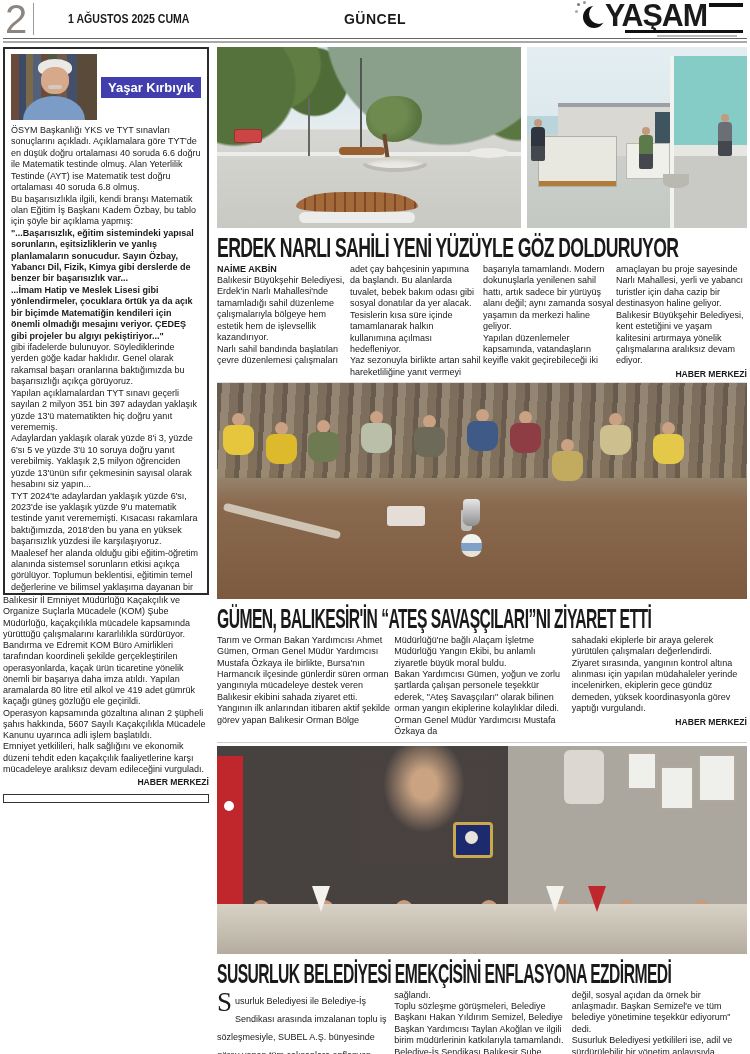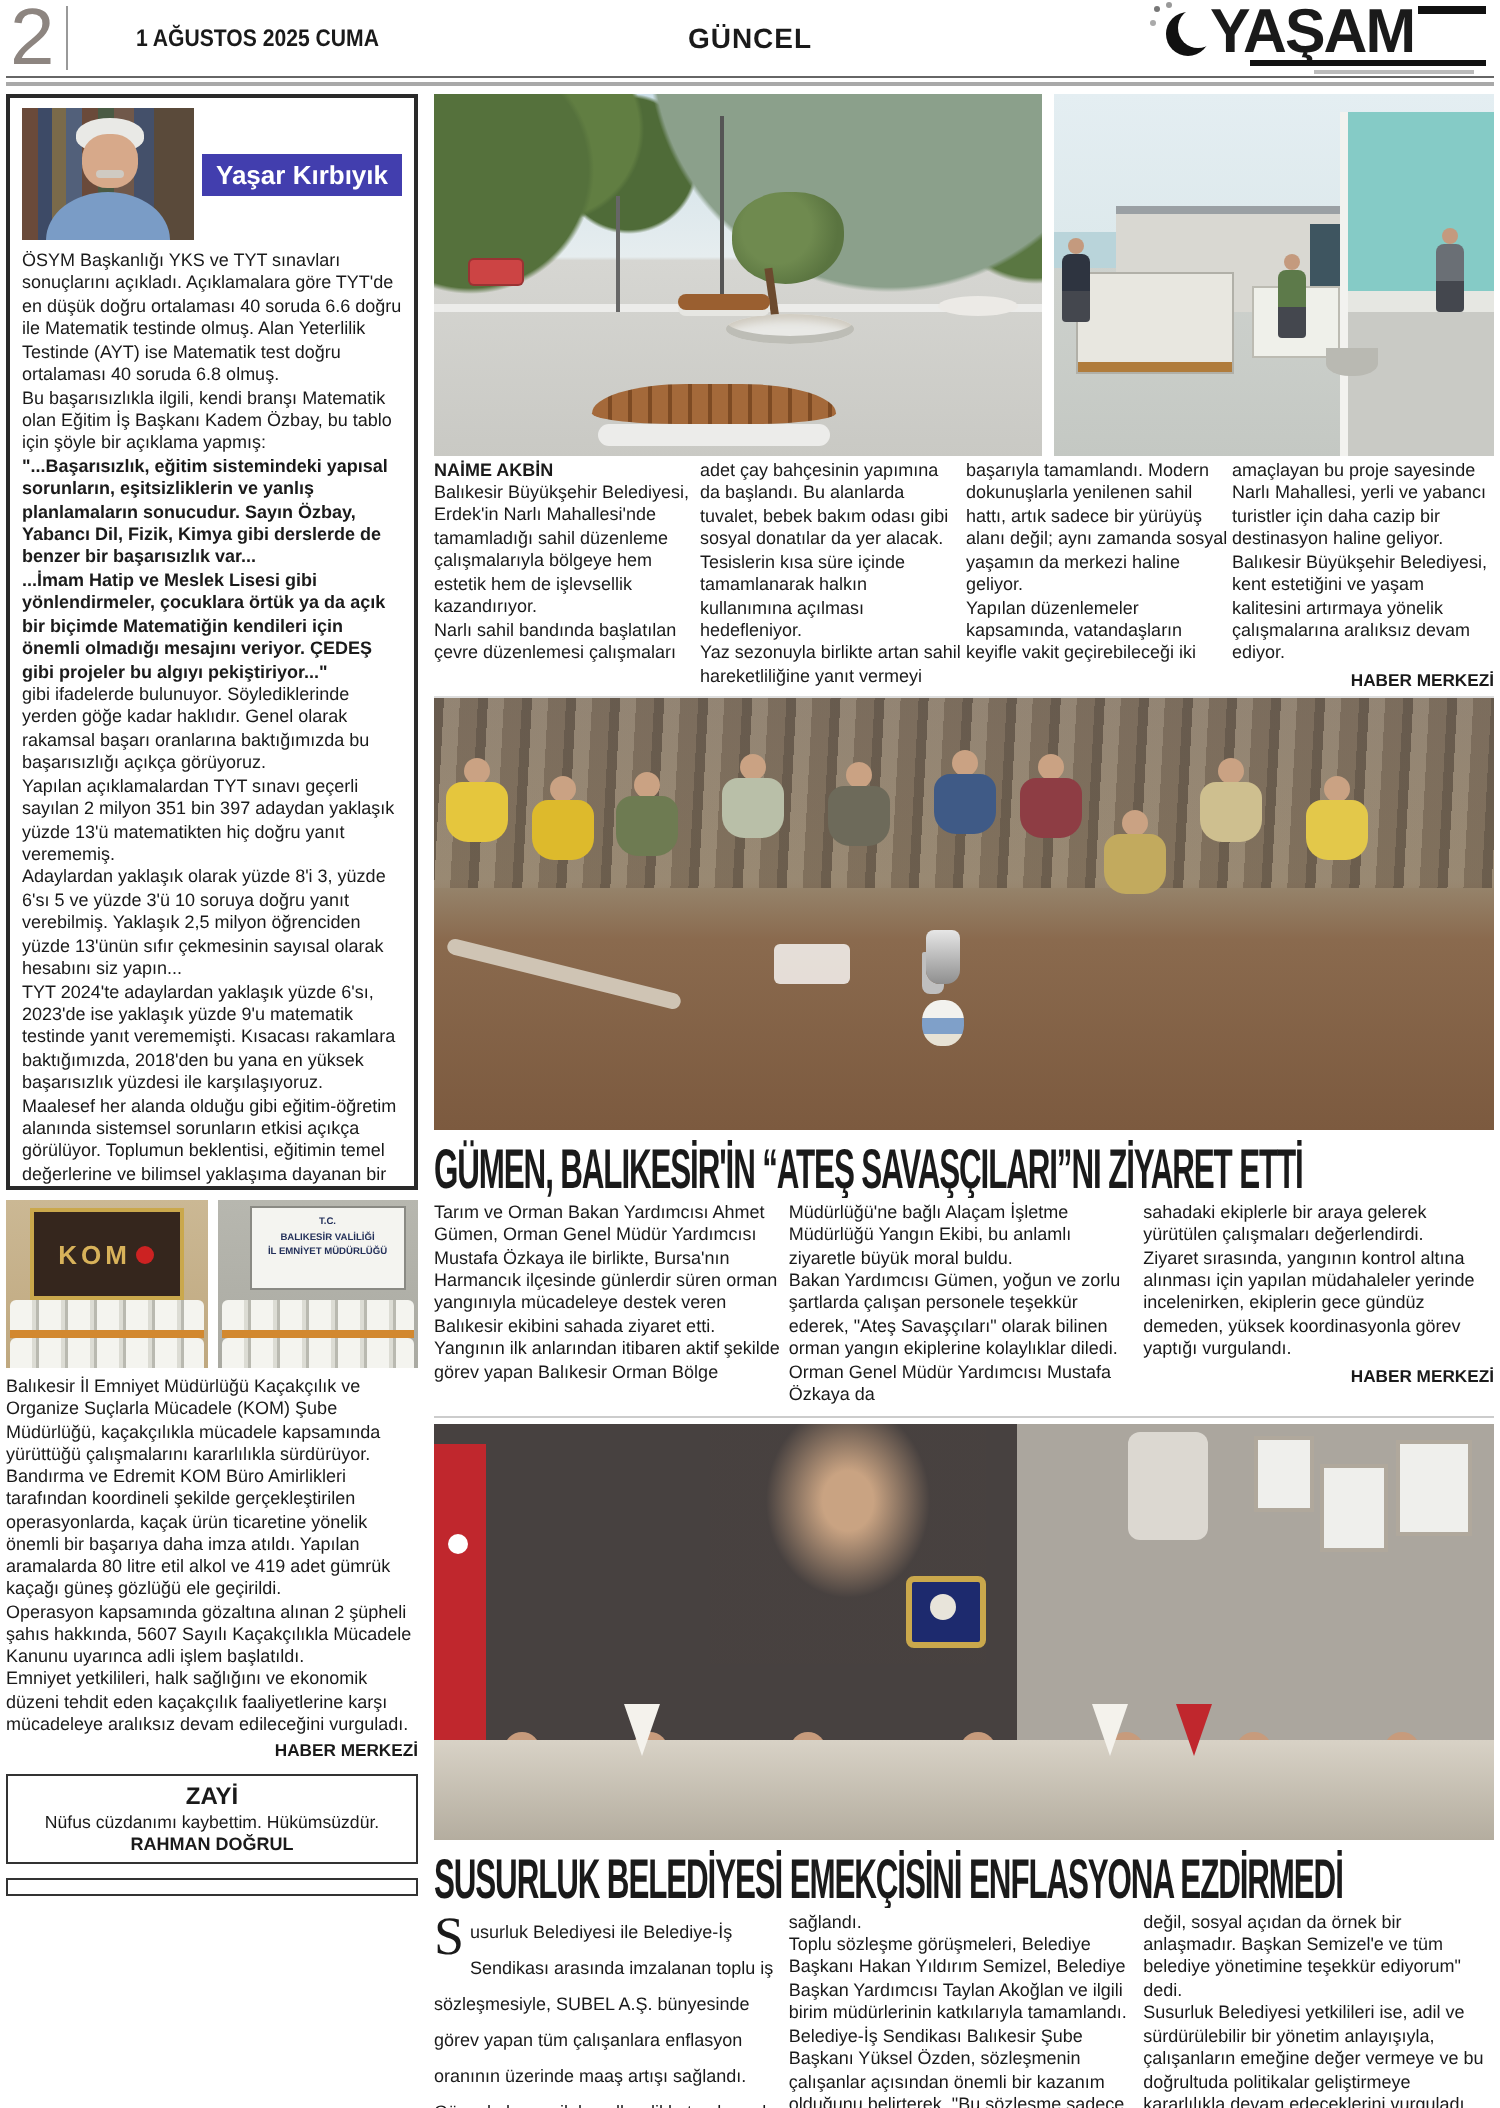--- a/index.html
+++ b/index.html
@@ -192,55 +192,27 @@
         <p class="kt bold">"...Başarısızlık, eğitim sistemindeki yapısal sorunların, eşitsizliklerin ve yanlış planlamaların sonucudur. Sayın Özbay, Yabancı Dil, Fizik, Kimya gibi derslerde de benzer bir başarısızlık var...
 ...İmam Hatip ve Meslek Lisesi gibi yönlendirmeler, çocuklara örtük ya da açık bir biçimde Matematiğin kendileri için önemli olmadığı mesajını veriyor. ÇEDEŞ gibi projeler bu algıyı pekiştiriyor..."</p>
         <p class="kt">gibi ifadelerde bulunuyor. Söylediklerinde yerden göğe kadar haklıdır. Genel olarak rakamsal başarı oranlarına baktığımızda bu başarısızlığı açıkça görüyoruz.
 Yapılan açıklamalardan TYT sınavı geçerli sayılan 2 milyon 351 bin 397 adaydan yaklaşık yüzde 13'ü matematikten hiç doğru yanıt verememiş.
 Adaylardan yaklaşık olarak yüzde 8'i 3, yüzde 6'sı 5 ve yüzde 3'ü 10 soruya doğru yanıt verebilmiş. Yaklaşık 2,5 milyon öğrenciden yüzde 13'ünün sıfır çekmesinin sayısal olarak hesabını siz yapın...
 TYT 2024'te adaylardan yaklaşık yüzde 6'sı, 2023'de ise yaklaşık yüzde 9'u matematik testinde yanıt verememişti. Kısacası rakamlara baktığımızda, 2018'den bu yana en yüksek başarısızlık yüzdesi ile karşılaşıyoruz.
 Maalesef her alanda olduğu gibi eğitim-öğretim alanında sistemsel sorunların etkisi açıkça görülüyor. Toplumun beklentisi, eğitimin temel değerlerine ve bilimsel yaklaşıma dayanan bir sistemin yeniden tesis edilmesidir.
 Eğitimde karşı karşıya olduğumuz zorluklar, herkesin ortak paydasıdır ve çözüme yönelik adımların atılması için yapıcı bir diyalog şarttır.</p>
       </section>
 
-      <div class="kom-row">
-        <div class="kom-photo leftp">
-          <div class="kom-board">
-            <span>KOM</span>
-            <span class="kom-flag"></span>
-          </div>
-          <div class="jugs">
-            <div class="jug-row"></div>
-            <div class="shelf"></div>
-            <div class="jug-row"></div>
-          </div>
-        </div>
-        <div class="kom-photo rightp">
-          <div class="valilik-board">T.C.
-BALIKESİR VALİLİĞİ
-İL EMNİYET MÜDÜRLÜĞÜ</div>
-          <div class="jugs">
-            <div class="jug-row"></div>
-            <div class="shelf"></div>
-            <div class="jug-row"></div>
-          </div>
-        </div>
-      </div>
 
       <div class="coltext kacak-body">Balıkesir İl Emniyet Müdürlüğü Kaçakçılık ve Organize Suçlarla Mücadele (KOM) Şube Müdürlüğü, kaçakçılıkla mücadele kapsamında yürüttüğü çalışmalarını kararlılıkla sürdürüyor.
 Bandırma ve Edremit KOM Büro Amirlikleri tarafından koordineli şekilde gerçekleştirilen operasyonlarda, kaçak ürün ticaretine yönelik önemli bir başarıya daha imza atıldı. Yapılan aramalarda 80 litre etil alkol ve 419 adet gümrük kaçağı güneş gözlüğü ele geçirildi.
 Operasyon kapsamında gözaltına alınan 2 şüpheli şahıs hakkında, 5607 Sayılı Kaçakçılıkla Mücadele Kanunu uyarınca adli işlem başlatıldı.
 Emniyet yetkilileri, halk sağlığını ve ekonomik düzeni tehdit eden kaçakçılık faaliyetlerine karşı mücadeleye aralıksız devam edileceğini vurguladı.</div>
       <div class="credit">HABER MERKEZİ</div>
 
-      <div class="zayi-box">
-        <div class="zayi-title">ZAYİ</div>
-        <div class="zayi-body">Nüfus cüzdanımı kaybettim. Hükümsüzdür.</div>
-        <div class="zayi-name">RAHMAN DOĞRUL</div>
-      </div>
       <div class="zayi-box">
         
         
         
       </div>
     </aside>
 
     <main>
 
       <div class="photo-row">
@@ -265,20 +237,21 @@
           <div class="buildingT"></div>
           <div class="slabs"></div>
           <div class="slabs2"></div>
           <div class="pot" style="left:62%;top:70%;"></div>
           <div class="w" style="left:2%;top:40%;--c:#2e3440;"></div>
           <div class="w" style="left:51%;top:44%;--c:#5d7a4a;"></div>
           <div class="w" style="right:13%;top:37%;--c:#6a6f75;"></div>
         </div>
       </div>
 
+      <div class="hl"><span class="sq sq-erdek">ERDEK NARLI SAHİLİ YENİ YÜZÜYLE GÖZ DOLDURUYOR</span></div>
 
       <div class="cols cols4">
         <div>
           <div class="byline">NAİME AKBİN</div>
           <div class="coltext">Balıkesir Büyükşehir Belediyesi, Erdek'in Narlı Mahallesi'nde tamamladığı sahil düzenleme çalışmalarıyla bölgeye hem estetik hem de işlevsellik kazandırıyor.
 Narlı sahil bandında başlatılan çevre düzenlemesi çalışmaları</div>
         </div>
         <div class="coltext">adet çay bahçesinin yapımına da başlandı. Bu alanlarda tuvalet, bebek bakım odası gibi sosyal donatılar da yer alacak.
 Tesislerin kısa süre içinde tamamlanarak halkın kullanımına açılması hedefleniyor.
 Yaz sezonuyla birlikte artan sahil hareketliliğine yanıt vermeyi</div>

